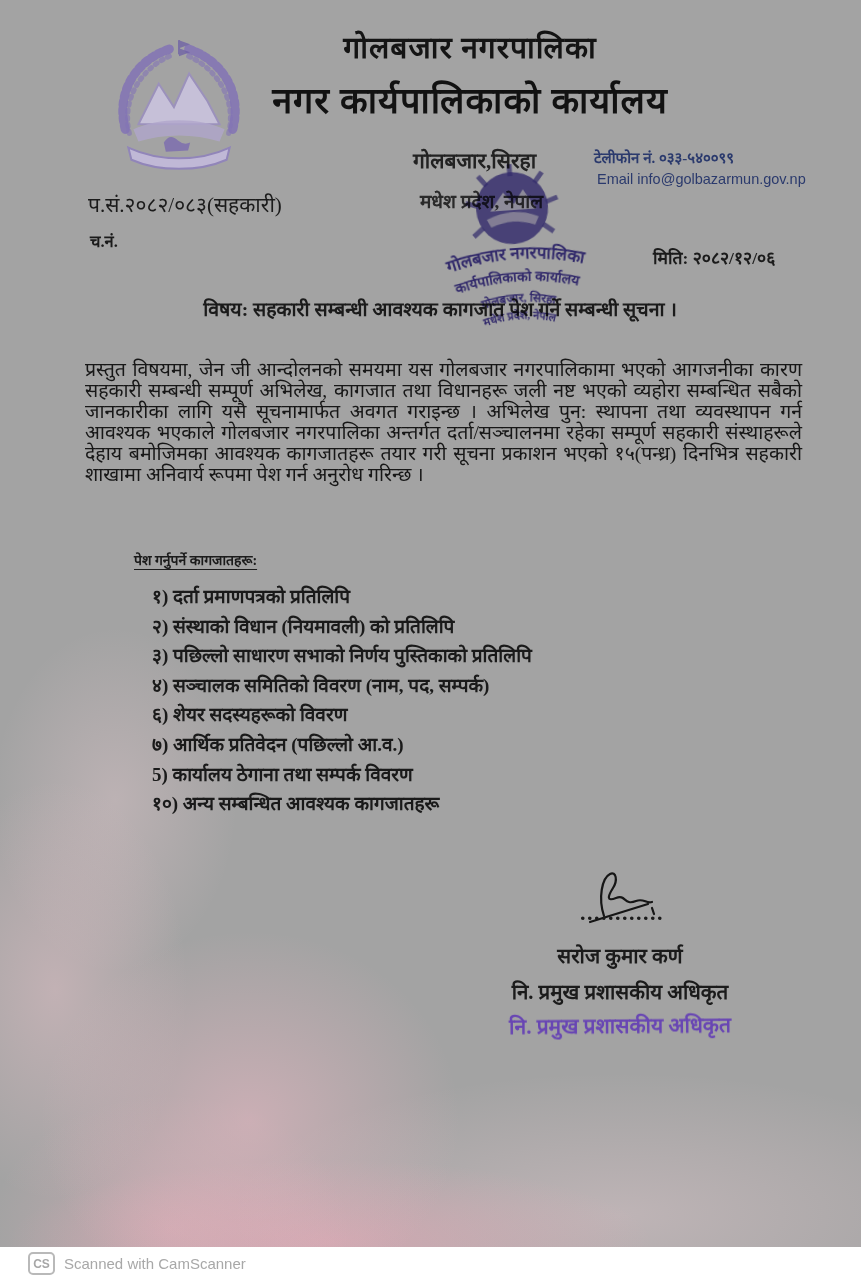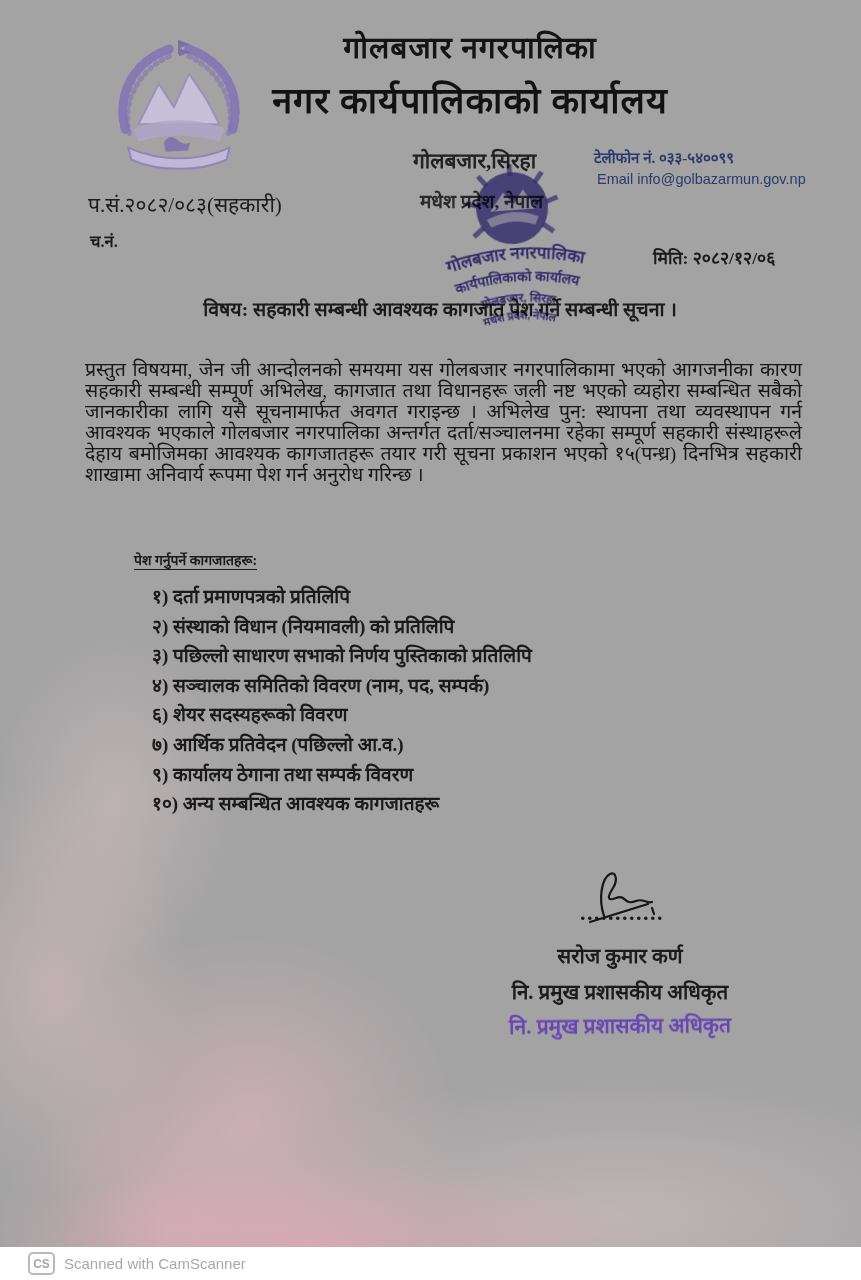--- a/index.html
+++ b/index.html
@@ -140,21 +140,21 @@
   <div class="abs body-par">प्रस्तुत विषयमा, जेन जी आन्दोलनको समयमा यस गोलबजार नगरपालिकामा भएको आगजनीका कारण सहकारी सम्बन्धी सम्पूर्ण अभिलेख, कागजात तथा विधानहरू जली नष्ट भएको व्यहोरा सम्बन्धित सबैको जानकारीका लागि यसै सूचनामार्फत अवगत गराइन्छ । अभिलेख पुन: स्थापना तथा व्यवस्थापन गर्न आवश्यक भएकाले गोलबजार नगरपालिका अन्तर्गत दर्ता/सञ्चालनमा रहेका सम्पूर्ण सहकारी संस्थाहरूले देहाय बमोजिमका आवश्यक कागजातहरू तयार गरी  सूचना प्रकाशन भएको  १५(पन्ध्र) दिनभित्र सहकारी शाखामा अनिवार्य रूपमा पेश गर्न अनुरोध गरिन्छ ।</div>
 
   <div class="abs docs-head">पेश गर्नुपर्ने कागजातहरू:</div>
   <div class="abs doc-list">
     <div class="doc-item">१) दर्ता प्रमाणपत्रको प्रतिलिपि</div>
     <div class="doc-item">२) संस्थाको विधान (नियमावली) को प्रतिलिपि</div>
     <div class="doc-item">३) पछिल्लो साधारण सभाको निर्णय पुस्तिकाको प्रतिलिपि</div>
     <div class="doc-item">४) सञ्चालक समितिको विवरण (नाम, पद, सम्पर्क)</div>
     <div class="doc-item">६) शेयर सदस्यहरूको विवरण</div>
     <div class="doc-item">७) आर्थिक प्रतिवेदन (पछिल्लो आ.व.)</div>
-    <div class="doc-item">९) कार्यालय ठेगाना तथा सम्पर्क विवरण</div>
+    <div class="doc-item">5) कार्यालय ठेगाना तथा सम्पर्क विवरण</div>
     <div class="doc-item">१०) अन्य सम्बन्धित आवश्यक कागजातहरू</div>
   </div>
 
   <svg class="abs sig-mark" viewBox="0 0 90 60">
     <g fill="none" stroke="#161616" stroke-width="2.2" stroke-linecap="round">
       <path d="M18,48 C12,30 16,10 24,6 C30,3 32,12 27,20 C22,28 20,34 30,30 C40,26 38,38 50,33 C58,30 60,36 66,34"></path>
       <path d="M4,54 L62,36"></path>
       <path d="M66,40 l2,6"></path>
     </g>
   </svg>

